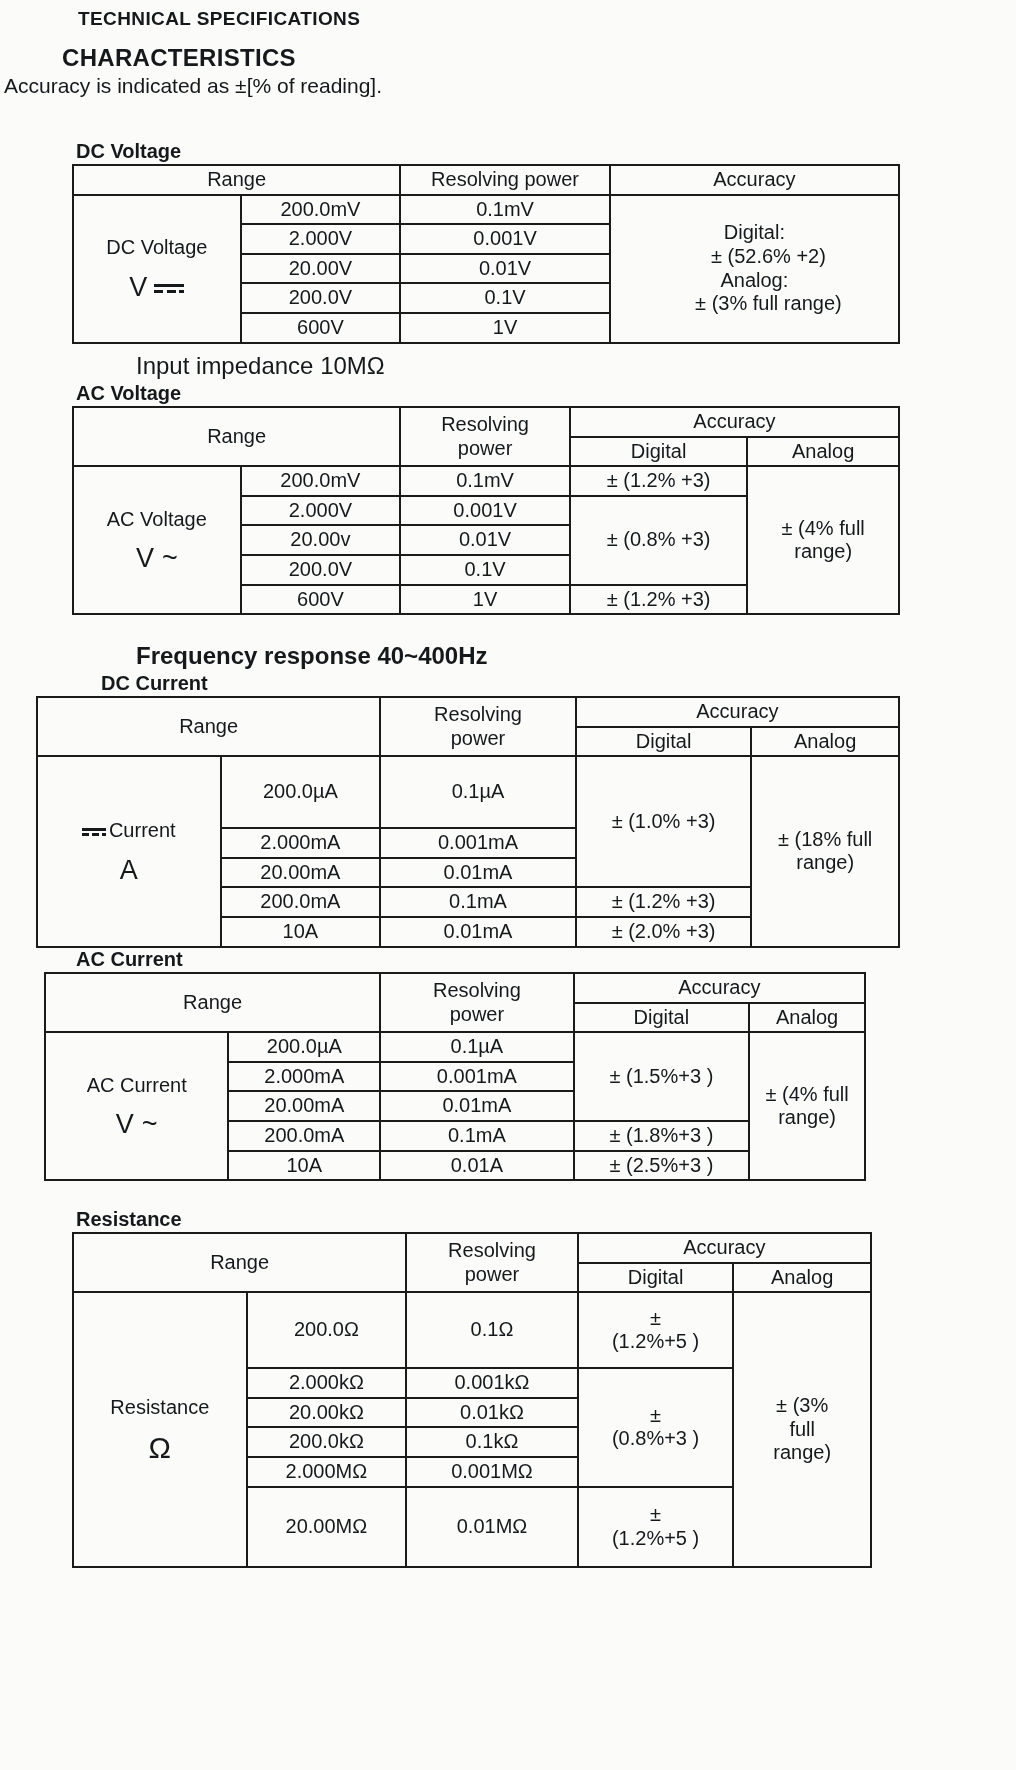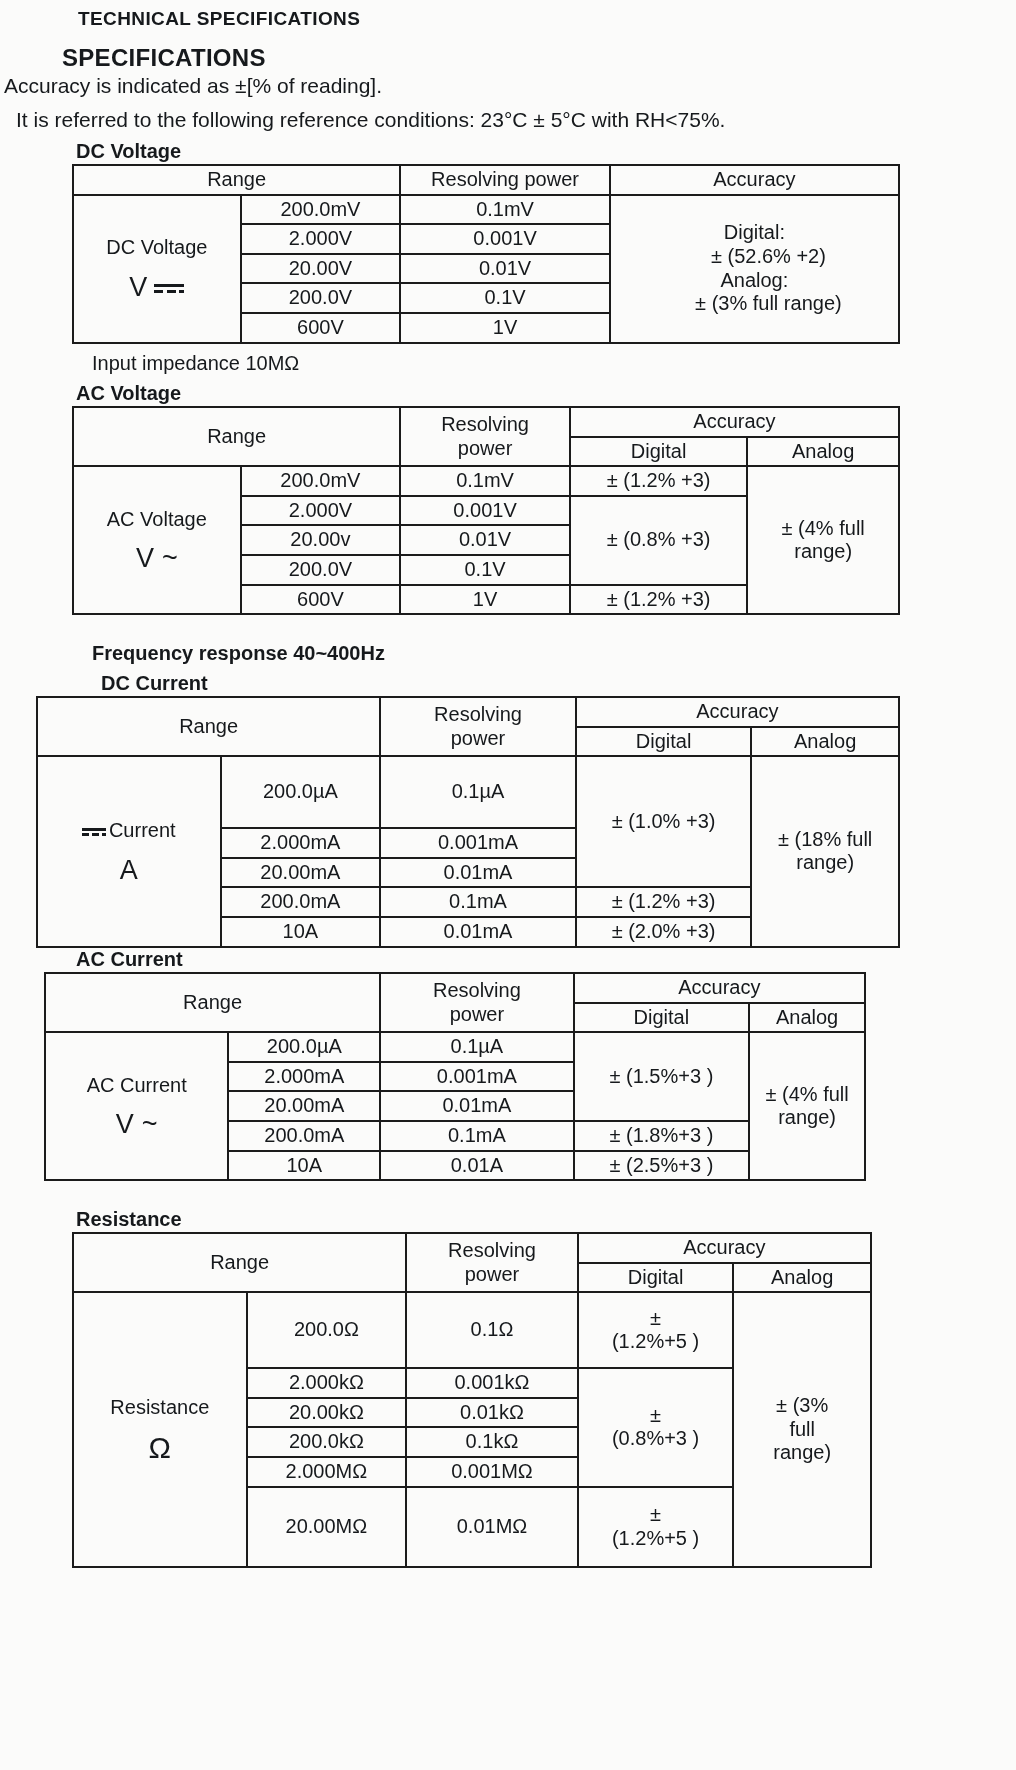--- a/index.html
+++ b/index.html
@@ -46,21 +46,22 @@
     font-size: 21px;
   }
   .prose2 {
     position: absolute;
     left: 16px;
     top: 108px;
     font-size: 21px;
   }
   .note {
     position: absolute;
-    font-size: 20px;
+    font-size: 24px;
+    margin-left: 44px;
   }
   .sec-title {
     position: absolute;
     font-size: 20px;
     font-weight: bold;
   }
   
   table.spec {
     position: absolute;
     border-collapse: collapse;
@@ -132,23 +133,22 @@
     vertical-align: middle;
     margin-right: 1px;
   }
 </style>
 </head>
 <body>
 
 <div class="page">
 
   <div class="h-main">TECHNICAL SPECIFICATIONS</div>
-  <div class="h-sub">SPECIFICATIONS</div>
+  <div class="h-sub">CHARACTERISTICS</div>
   <div class="prose1">Accuracy is indicated as ±[% of reading].</div>
-  <div class="prose2">It is referred to the following reference conditions: 23°C ± 5°C with RH&lt;75%.</div>
 
   <div class="sec-title" style="left:76px; top:140px;">DC Voltage</div>
   <table class="spec" style="left:72px; top:164px; width:828px;">
     <colgroup>
       <col style="width:168px">
         <col style="width:160px">
         <col style="width:210px">
         <col style="width:290px">
     </colgroup>
     <tbody>

